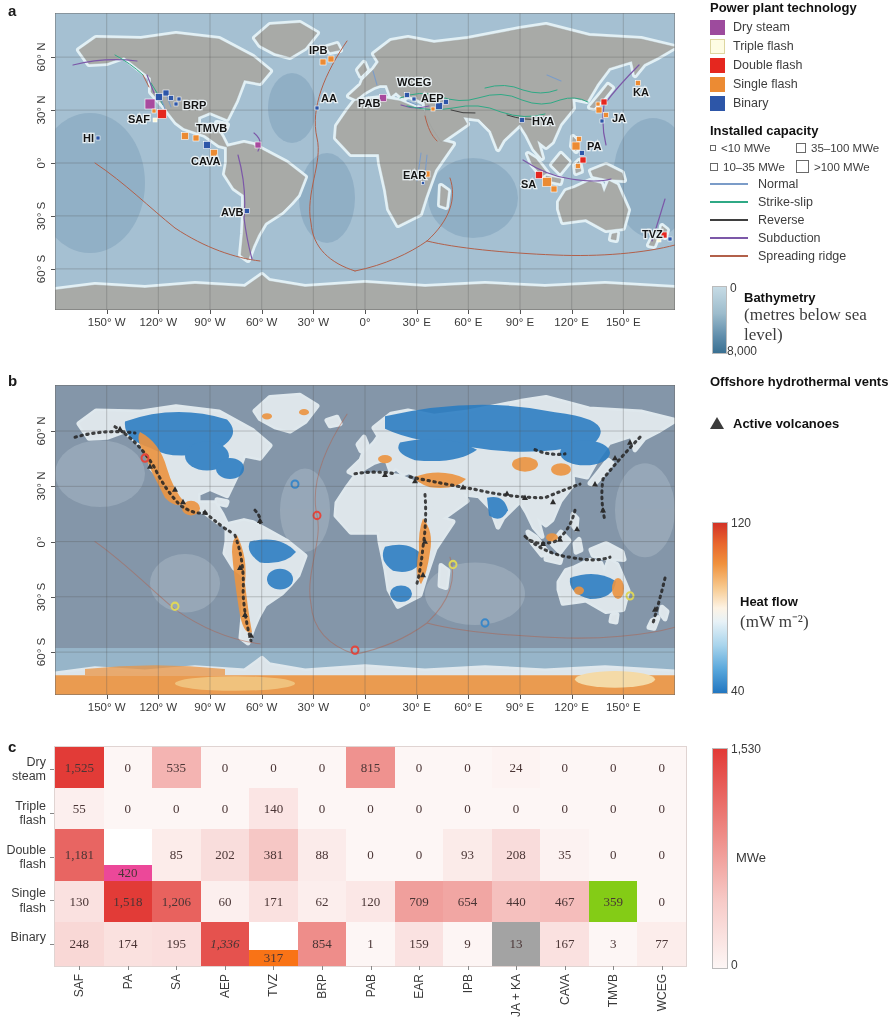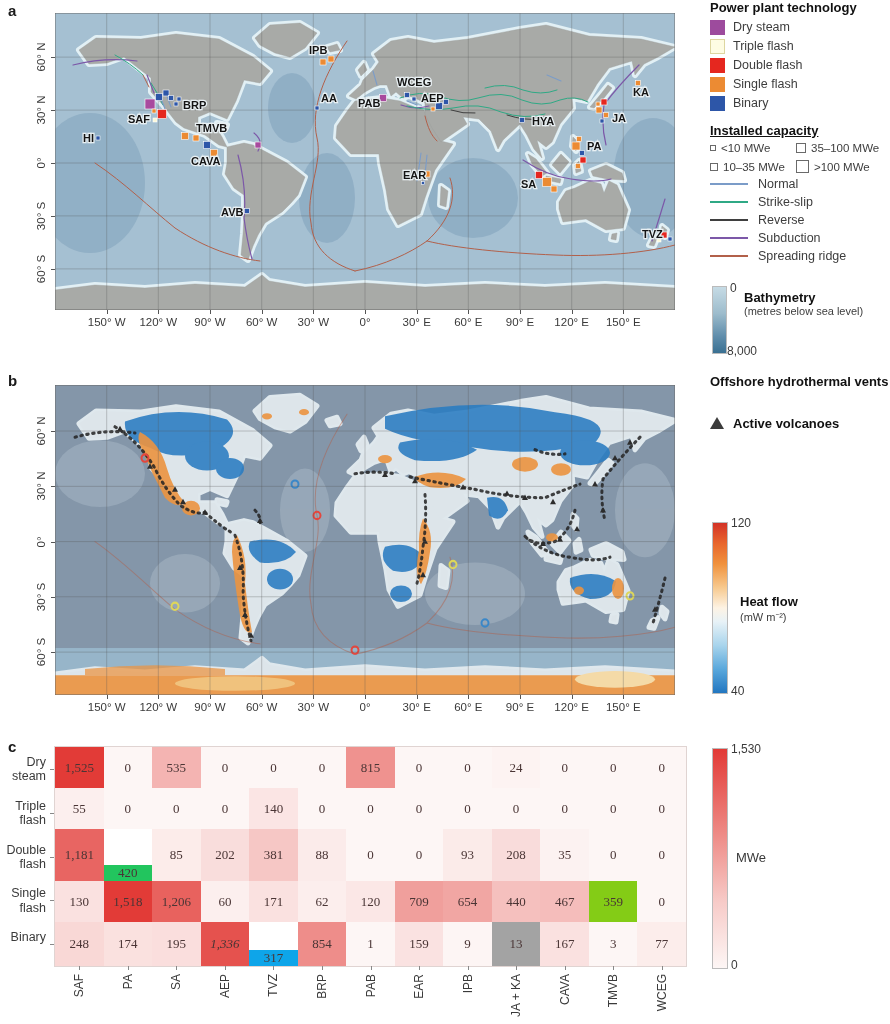--- a/index.html
+++ b/index.html
@@ -47,21 +47,21 @@
     background:linear-gradient(#d33327,#e8662d 12%,#f0913c 24%,#f7c98e 38%,#fdf3e4 50%,#e8f2f7 58%,#a8d4ec 72%,#5aa8dc 86%,#2276c0);}
   .cb-mwe{left:712px;top:748px;height:219px;
     background:linear-gradient(#e23a36,#ee8d88 40%,#f7cbc8 70%,#fdf6f5);}
   .cb-lab{position:absolute;font-size:12px;color:#3a3a3a;white-space:nowrap;}
   .hm-cell{display:flex;align-items:center;justify-content:center;
     font-family:"Liberation Serif",serif;font-size:13px;color:#4a3535;}
   .hm-rowlab{position:absolute;font-size:12.5px;color:#3a3a3a;text-align:right;line-height:1.15;}
   .hm-collab{position:absolute;font-size:12px;color:#3a3a3a;white-space:nowrap;
     transform:translate(-50%,0) rotate(-90deg);transform-origin:50% 0;}
   .hf-title{font-size:13px;font-weight:bold;color:#111;}
-  .hf-sub{font-size:11px;color:#3d3d3d;}
+  .hf-sub{font-size:17px;color:#3d3d3d;font-family:Liberation Serif, serif;}
 </style>
 </head>
 <body>
 
 <div class="panel-letter" style="left:8px;top:2px;">a</div>
 
 <svg style="left:55px;top:13px;" width="620" height="297" viewBox="0 0 620 297" preserveAspectRatio="none">
   <defs>
     <g id="world">
       <path d="M24,37 L41,25 L86,26 L121,21 L164,26 L198,44 L215,58 L205,70 L189,67 L181,88 L172,106 L155,99 L143,104 L143,113 L160,113 L167,124 L172,134 L164,132 L150,122 L129,115 L121,109 L114,100 L108,92 L96,79 L96,65 L83,55 L69,44 L52,50 L34,51 Z"></path>
@@ -311,21 +311,21 @@
       <div class="leg-row">
         <span class="leg-swatch" style="background: rgb(236, 139, 51); border: 1px solid rgb(236, 139, 51);"></span>
         <span>Single flash</span>
       </div>
       <div class="leg-row">
         <span class="leg-swatch" style="background: rgb(45, 86, 168); border: 1px solid rgb(45, 86, 168);"></span>
         <span>Binary</span>
       </div>
     </div>
 
-  <div class="legend-title" style="margin-top:12px;text-decoration:underline;">Installed capacity</div>
+  <div class="legend-title" style="margin-top:12px;">Installed capacity</div>
   <div id="capacity-items" class="cap-grid">
       <div class="cap-item">
         <span class="cap-sq" style="width: 4px; height: 4px;"></span>
         <span>&lt;10 MWe</span>
       </div>
       <div class="cap-item">
         <span class="cap-sq" style="width: 8px; height: 8px;"></span>
         <span>35–100 MWe</span>
       </div>
       <div class="cap-item">
@@ -408,21 +408,21 @@
     <div class="hm-cell" style="background: rgb(251, 229, 228);">140</div>
     <div class="hm-cell" style="background: rgb(253, 246, 245);">0</div>
     <div class="hm-cell" style="background: rgb(253, 246, 245);">0</div>
     <div class="hm-cell" style="background: rgb(253, 246, 245);">0</div>
     <div class="hm-cell" style="background: rgb(253, 246, 245);">0</div>
     <div class="hm-cell" style="background: rgb(253, 246, 245);">0</div>
     <div class="hm-cell" style="background: rgb(253, 246, 245);">0</div>
     <div class="hm-cell" style="background: rgb(253, 246, 245);">0</div>
     <div class="hm-cell" style="background: rgb(253, 246, 245);">0</div>
     <div class="hm-cell" style="background: rgb(232, 101, 98);">1,181</div>
-    <div class="hm-cell" style="background: #22c55e; margin-top: 36px;">420</div>
+    <div class="hm-cell" style="background: #ec4899; margin-top: 36px;">420</div>
     <div class="hm-cell" style="background: rgb(252, 236, 234);">85</div>
     <div class="hm-cell" style="background: rgb(249, 221, 220);">202</div>
     <div class="hm-cell" style="background: rgb(246, 199, 197);">381</div>
     <div class="hm-cell" style="background: rgb(251, 235, 234);">88</div>
     <div class="hm-cell" style="background: rgb(253, 246, 245);">0</div>
     <div class="hm-cell" style="background: rgb(253, 246, 245);">0</div>
     <div class="hm-cell" style="background: rgb(251, 235, 233);">93</div>
     <div class="hm-cell" style="background: rgb(249, 220, 219);">208</div>
     <div class="hm-cell" style="background: rgb(252, 242, 241);">35</div>
     <div class="hm-cell" style="background: rgb(253, 246, 245);">0</div>
@@ -437,21 +437,21 @@
     <div class="hm-cell" style="background: rgb(240, 159, 156);">709</div>
     <div class="hm-cell" style="background: rgb(241, 166, 163);">654</div>
     <div class="hm-cell" style="background: rgb(245, 192, 190);">440</div>
     <div class="hm-cell" style="background: rgb(245, 189, 187);">467</div>
     <div class="hm-cell" style="background: #84cc16;">359</div>
     <div class="hm-cell" style="background: rgb(253, 246, 245);">0</div>
     <div class="hm-cell" style="background: rgb(249, 216, 214);">248</div>
     <div class="hm-cell" style="background: rgb(250, 225, 223);">174</div>
     <div class="hm-cell" style="background: rgb(250, 222, 221);">195</div>
     <div class="hm-cell" style="background: rgb(229, 82, 78); font-style: italic;">1,336</div>
-    <div class="hm-cell" style="background: #0ea5e9; margin-top: 28px;">317</div>
+    <div class="hm-cell" style="background: #f97316; margin-top: 28px;">317</div>
     <div class="hm-cell" style="background: rgb(238, 141, 138);">854</div>
     <div class="hm-cell" style="background: rgb(253, 246, 245);">1</div>
     <div class="hm-cell" style="background: rgb(250, 226, 225);">159</div>
     <div class="hm-cell" style="background: rgb(253, 245, 244);">9</div>
     <div class="hm-cell" style="background: #a3a3a3;">13</div>
     <div class="hm-cell" style="background: rgb(250, 225, 224);">167</div>
     <div class="hm-cell" style="background: rgb(253, 246, 245);">3</div>
     <div class="hm-cell" style="background: rgb(252, 237, 235);">77</div>
   </div>
 <div id="hm-rowlabels">

